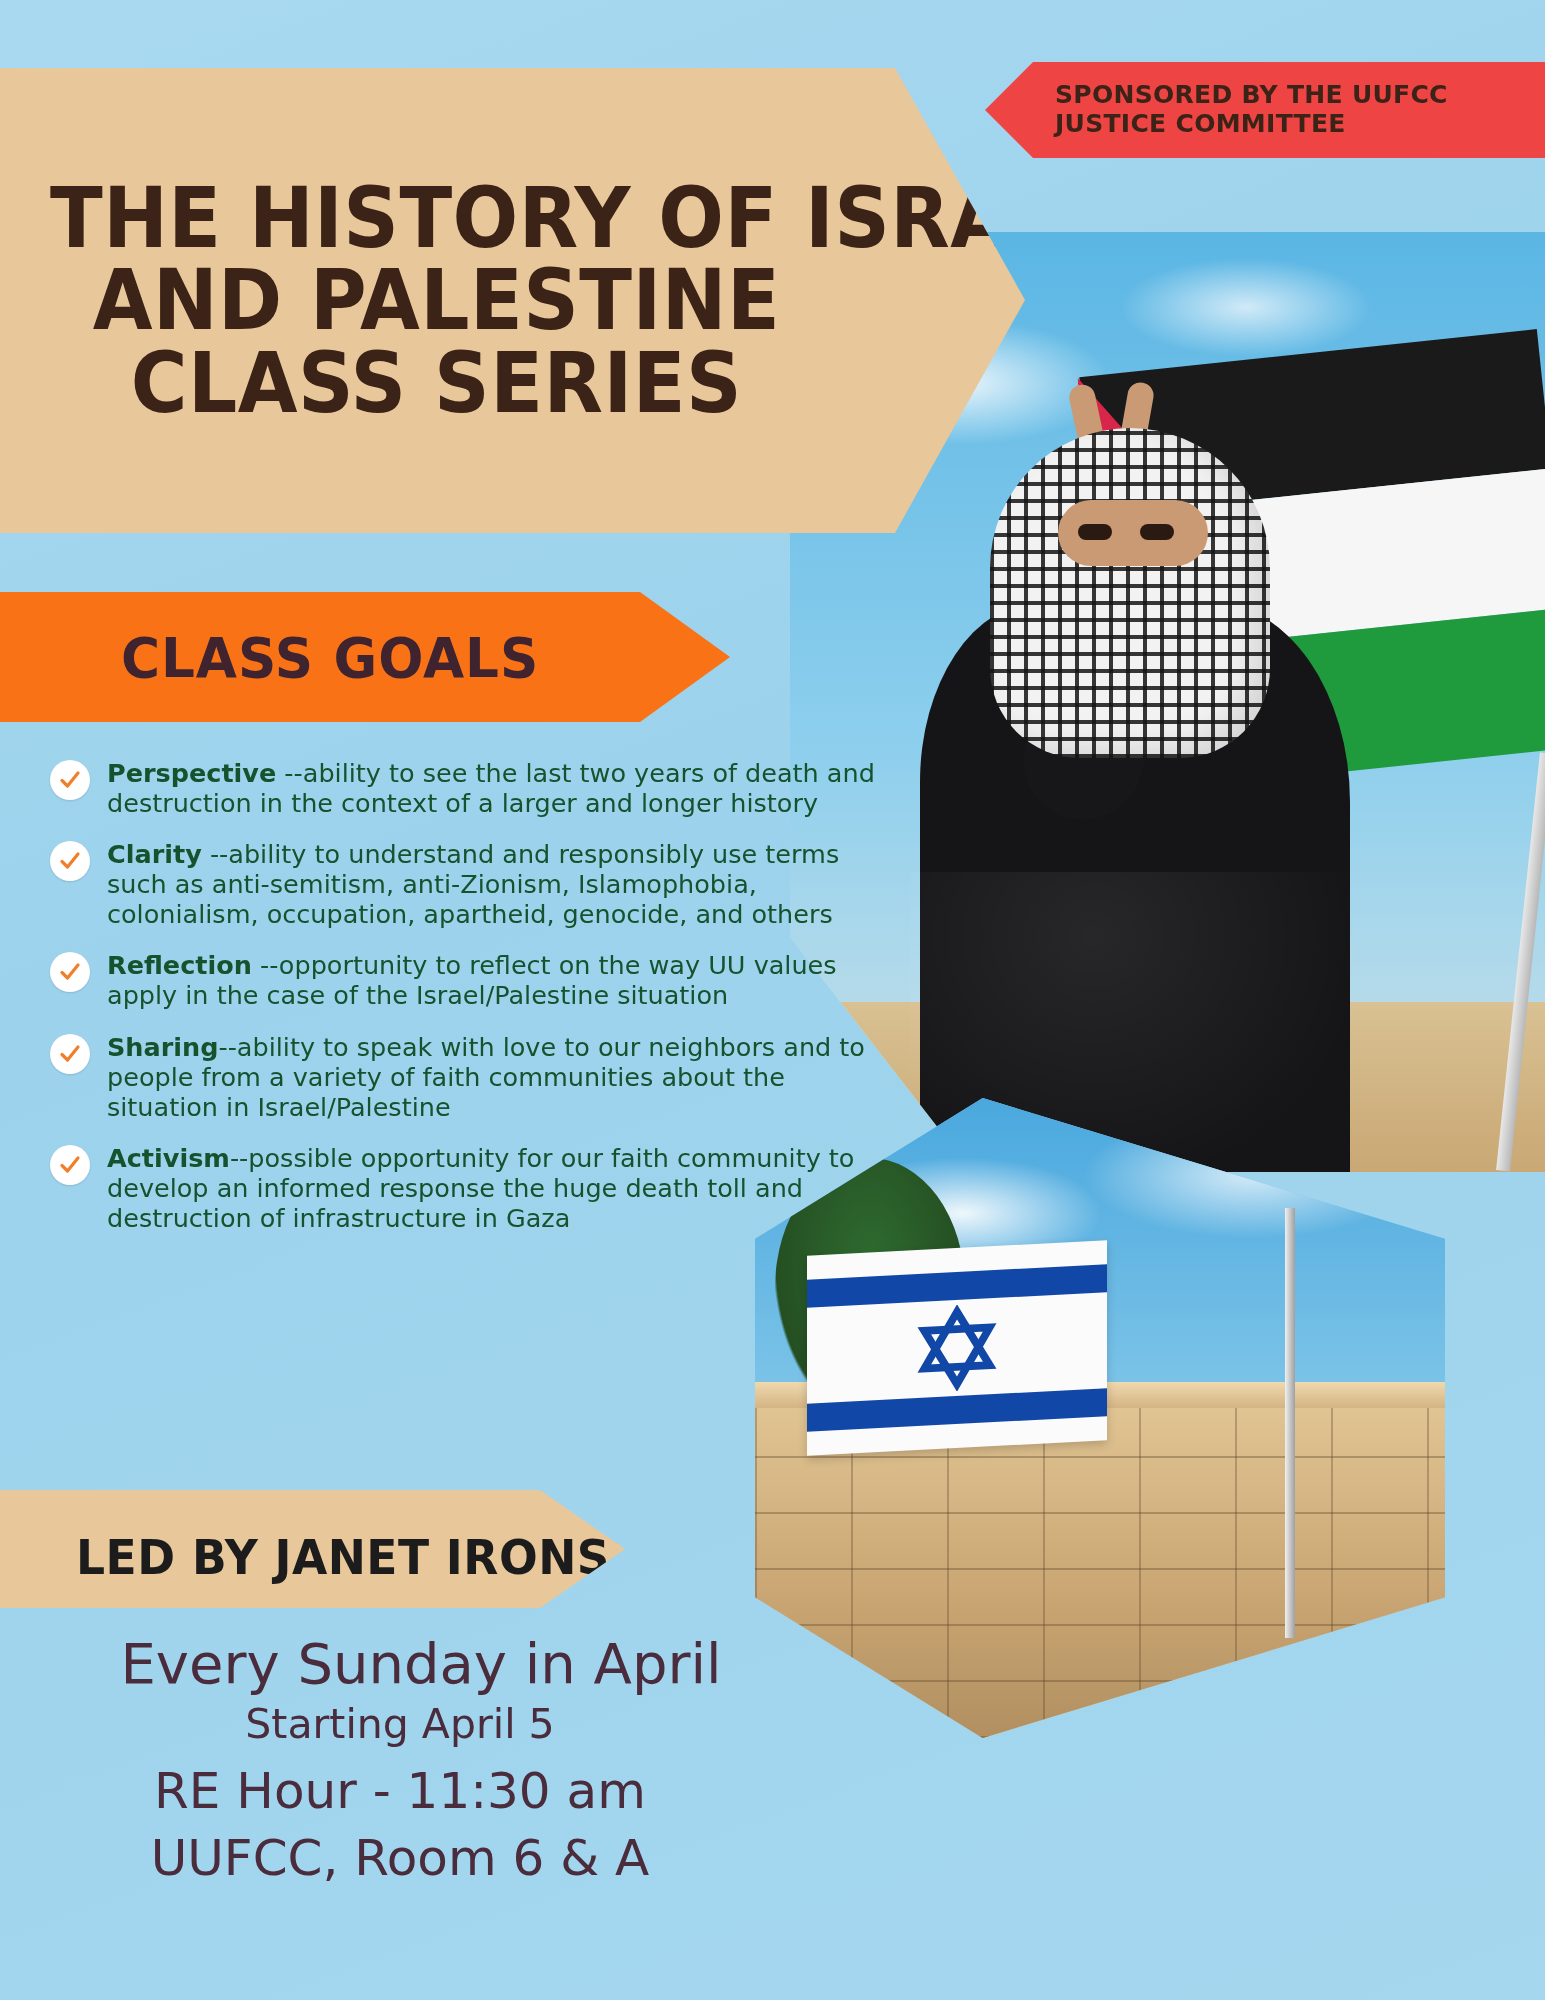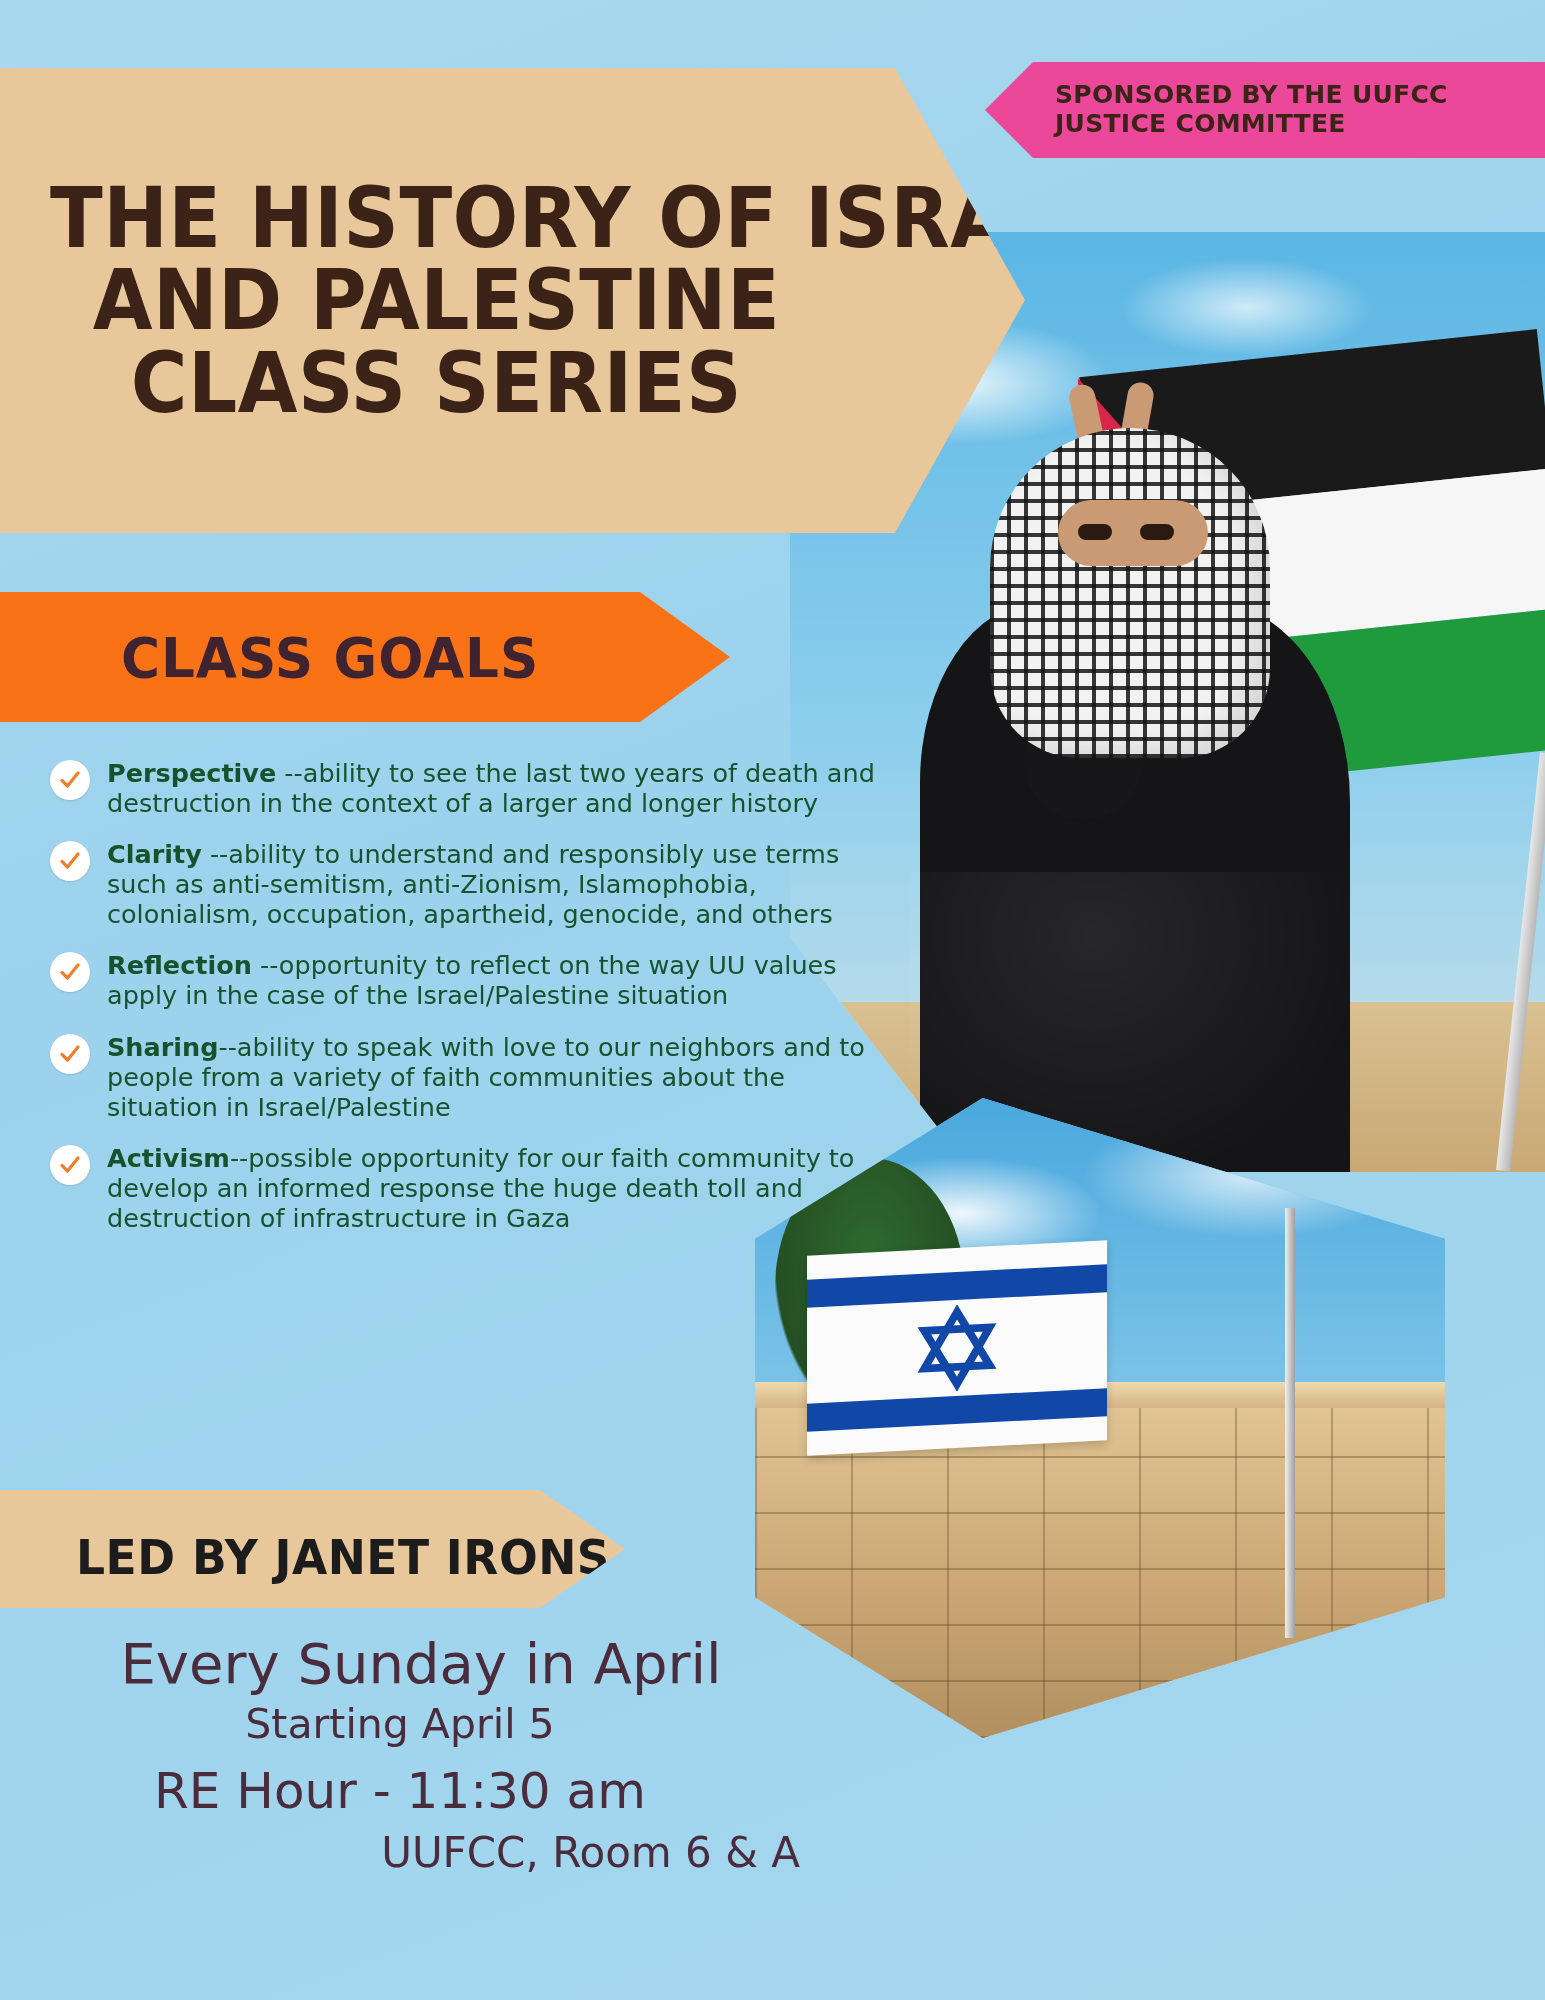--- a/index.html
+++ b/index.html
@@ -51,21 +51,21 @@
     transform-origin: left center;
   }
   #title-banner .title-line { display: block; white-space: nowrap; }
 
   
   #sponsor-banner {
     right: 0;
     top: 62px;
     width: 560px;
     height: 96px;
-    background: #ec4899;
+    background: #ef4444;
     clip-path: polygon(48px 0, 560px 0, 560px 96px, 48px 96px, 0 48px);
     padding-left: 70px;
   }
   #sponsor-banner .sponsor-text {
     font-family: "DejaVu Sans", sans-serif;
     font-weight: 700;
     font-size: 25px;
     line-height: 1.15;
     color: #3b2318;
     letter-spacing: 0.3px;
@@ -148,21 +148,21 @@
     left: 0;
     top: 1630px;
     width: 800px;
     text-align: center;
     color: #4a2c3c;
     font-family: "DejaVu Sans", sans-serif;
   }
   #schedule .line1 { font-size: 56px; line-height: 1.22; margin-left: 42px; }
   #schedule .line2 { font-size: 41px; line-height: 1.3; }
   #schedule .line3 { font-size: 50px; line-height: 1.35; margin-top: 6px; }
-  #schedule .line4 { font-size: 42px; line-height: 1.35; text-align: right; }
+  #schedule .line4 { font-size: 50px; line-height: 1.35; }
 
   
   .hex {
     position: absolute;
     overflow: hidden;
   }
 
   #photo-keffiyeh {
     left: 790px;
     top: 232px;

